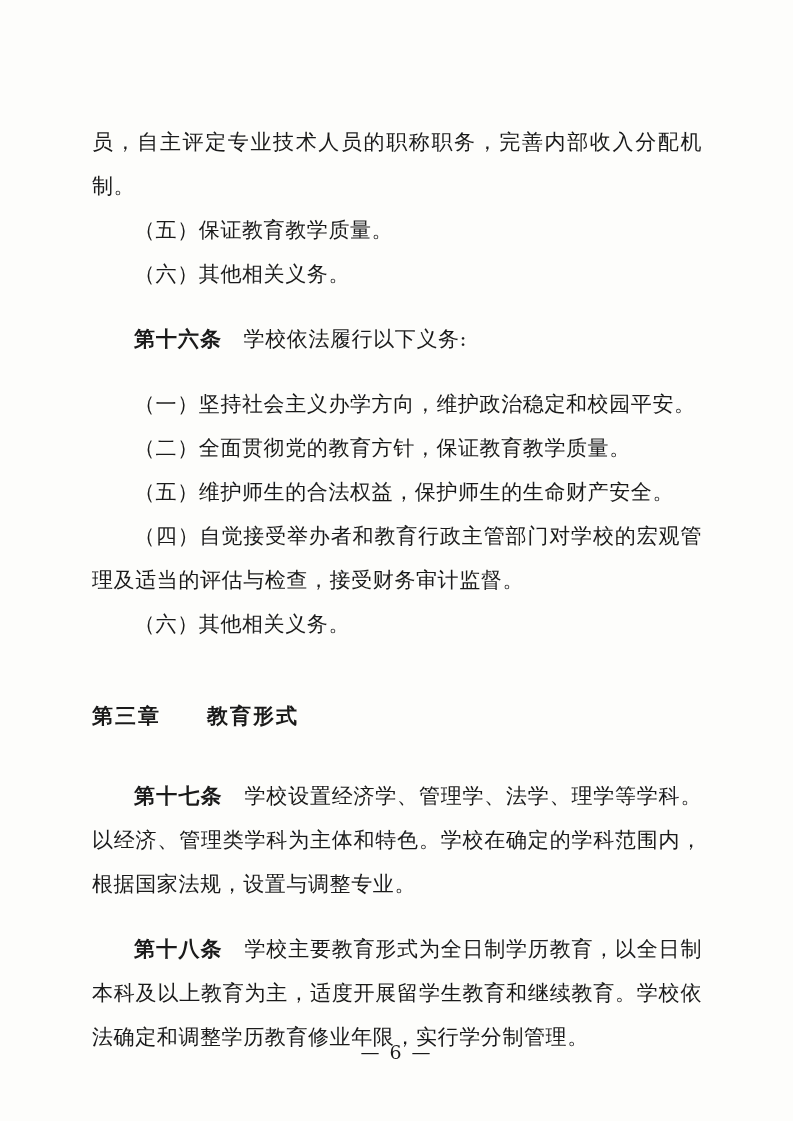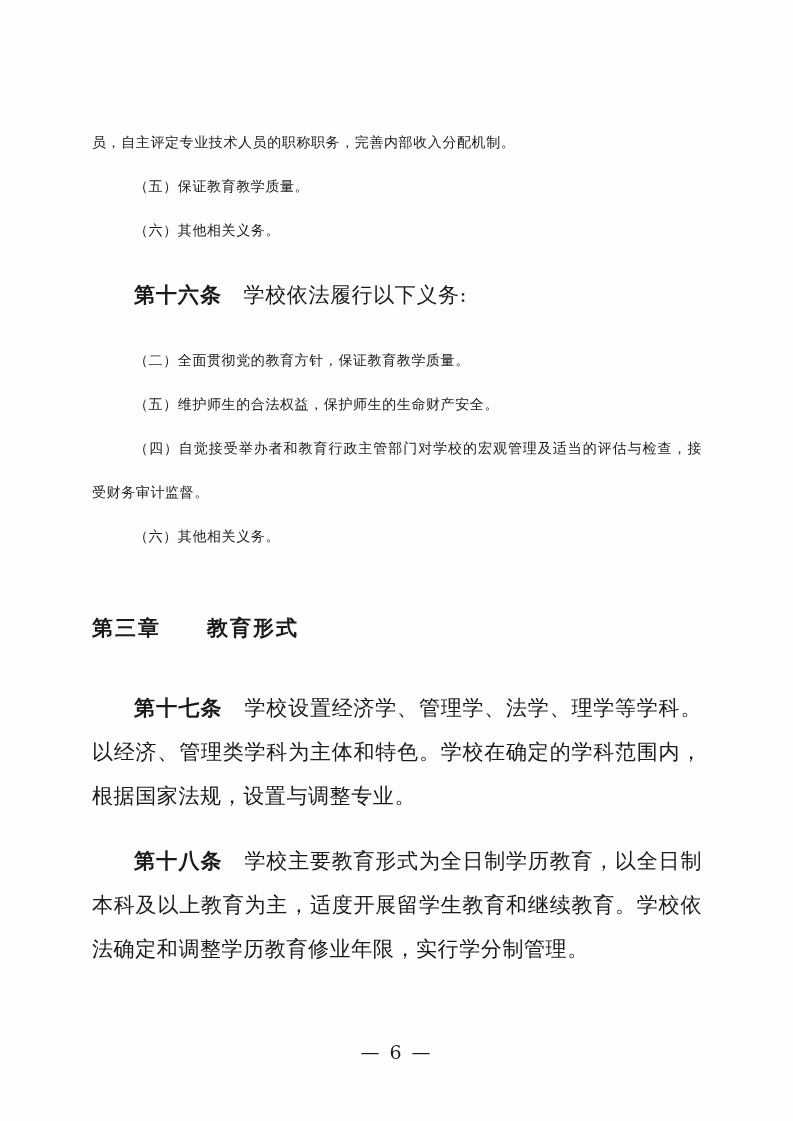--- a/index.html
+++ b/index.html
@@ -20,27 +20,28 @@
     inset: 0;
     background: #fdfdfb;
   }
   .content {
     position: absolute;
     left: 92px;
     top: 120px;
     width: 610px;
   }
   .para {
-    font-size: 14px;
+    font-size: 21px;
     line-height: 44px;
     letter-spacing: 0.6px;
     text-align: justify;
     text-justify: inter-ideograph;
     margin: 0 0 0 0;
     text-indent: 0;
+    font-family: Liberation Serif, serif;
   }
   .para.indent {
     text-indent: 42px;
   }
   .article {
     font-size: 21px;
     line-height: 44px;
     letter-spacing: 0.6px;
     text-align: justify;
     text-justify: inter-ideograph;
@@ -77,20 +78,21 @@
     <p class="para">员，自主评定专业技术人员的职称职务，完善内部收入分配机制。</p>
 
     <p class="para indent">（五）保证教育教学质量。</p>
 
     <p class="para indent">（六）其他相关义务。</p>
 
     <p class="article">
       <span class="art-no">第十六条</span><span>　学校依法履行以下义务:</span>
     </p>
 
+    <p class="para indent">（一）坚持社会主义办学方向，维护政治稳定和校园平安。</p>
 
     <p class="para indent">（二）全面贯彻党的教育方针，保证教育教学质量。</p>
 
 
     <p class="para indent">（五）维护师生的合法权益，保护师生的生命财产安全。</p>
 
     <p class="para indent">（四）自觉接受举办者和教育行政主管部门对学校的宏观管理及适当的评估与检查，接受财务审计监督。</p>
 
     <p class="para indent">（六）其他相关义务。</p>
 

